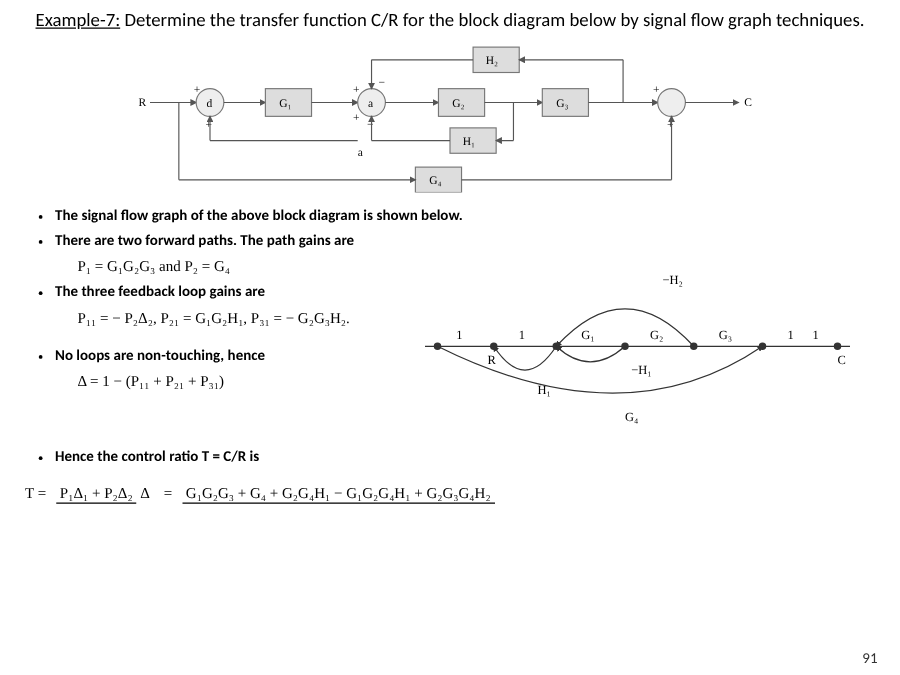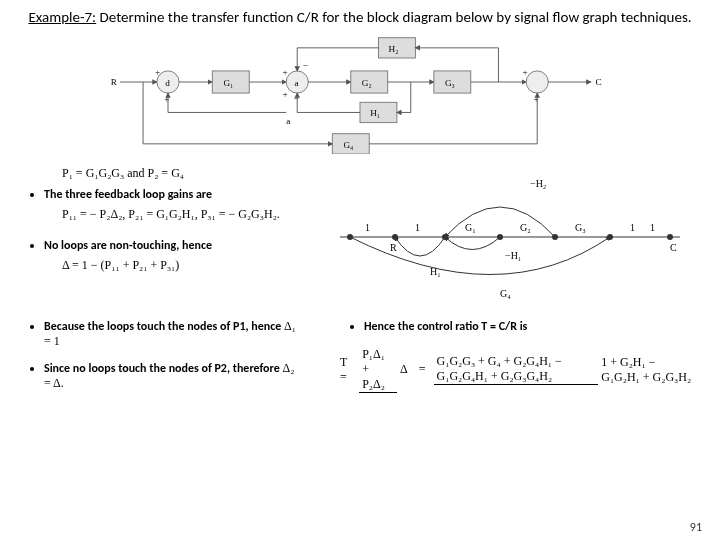--- a/index.html
+++ b/index.html
@@ -132,20 +132,24 @@
 
   <rect x="250" y="108" width="40" height="22" fill="#ddd" stroke="#777"></rect>
   <text x="262" y="123">G₄</text>
   <line x1="45" y1="52" x2="45" y2="119" stroke="#555"></line>
   <line x1="45" y1="119" x2="250" y2="119" stroke="#555" marker-end="url(#ah)"></line>
   <line x1="290" y1="119" x2="472" y2="119" stroke="#555"></line>
   <line x1="472" y1="119" x2="472" y2="64" stroke="#555" marker-end="url(#ah)"></line>
 </svg>
 
 <div class="bullets">
+  <ul>
+    <li><b>The signal flow graph of the above block diagram is shown below.</b></li>
+    <li><b>There are two forward paths. The path gains are</b></li>
+  </ul>
   <div class="eq">P₁ = G₁G₂G₃  and  P₂ = G₄</div>
 
   <div class="sfg-wrap">
     <ul>
       <li><b>The three feedback loop gains are</b></li>
     </ul>
     <div class="eq">P₁₁ = − P₂Δ₂,  P₂₁ = G₁G₂H₁,  P₃₁ = − G₂G₃H₂.</div>
     <ul style="margin-top:16px;font-weight:bold;">
       <li><b>No loops are non-touching, hence</b></li>
     </ul>
@@ -186,39 +190,32 @@
 
       <path d="M115,70 Q90,108 65,70" fill="none" stroke="#333" marker-end="url(#ah2)"></path>
       <text x="100" y="108">H₁</text>
 
       <path d="M20,70 Q170,145 280,70" fill="none" stroke="#333" marker-end="url(#ah2)"></path>
       <text x="170" y="130">G₄</text>
     </svg>
   </div>
 
   <div class="cols">
-    <div class="col-l">
-      <ul>
-        <li><b>Because the loops touch the nodes of P1, hence</b> <span class="eq" style="margin:0">Δ₁ = 1</span></li>
-        <li style="margin-top:12px;"><b>Since no loops touch the nodes of P2, therefore</b> <span class="eq" style="margin:0">Δ₂ = Δ.</span></li>
-      </ul>
-    </div>
     <div class="col-r">
       <ul>
           <li><b>Hence the control ratio T = C/R is</b></li>
         </ul>
       <div class="ratio-eq">
         <span>T =</span>
         <span class="frac">
             <span class="num">P₁Δ₁ + P₂Δ₂</span>
             <span class="den">Δ</span>
           </span>
         <span>=</span>
         <span class="frac">
             <span class="num">G₁G₂G₃ + G₄ + G₂G₄H₁ − G₁G₂G₄H₁ + G₂G₃G₄H₂</span>
-            <span class="den">1 + G₂H₁ − G₁G₂H₁ + G₂G₃H₂</span>
           </span>
       </div>
     </div>
   </div>
 </div>
 
 <div class="pagenum">91</div>
 
 </body></html>

